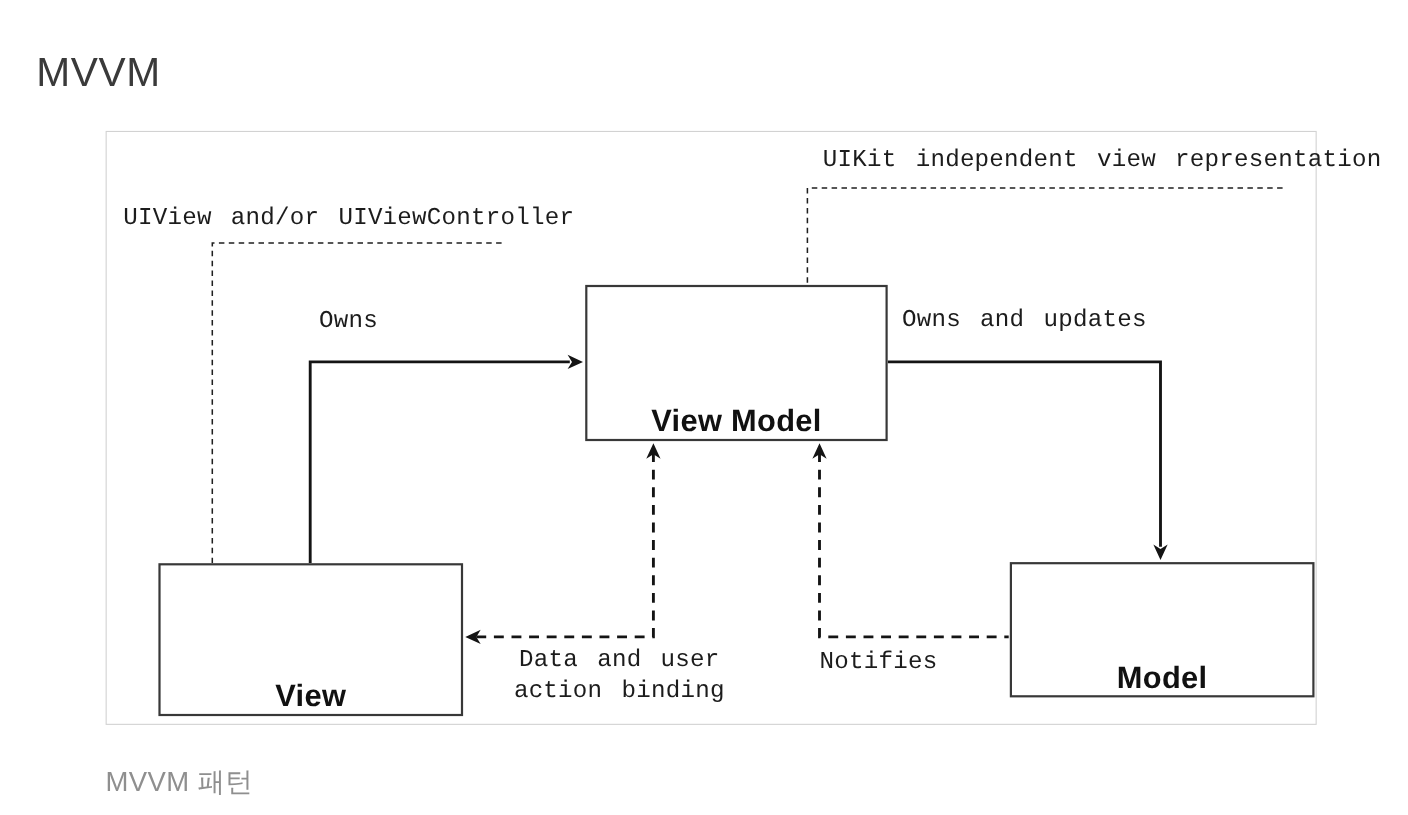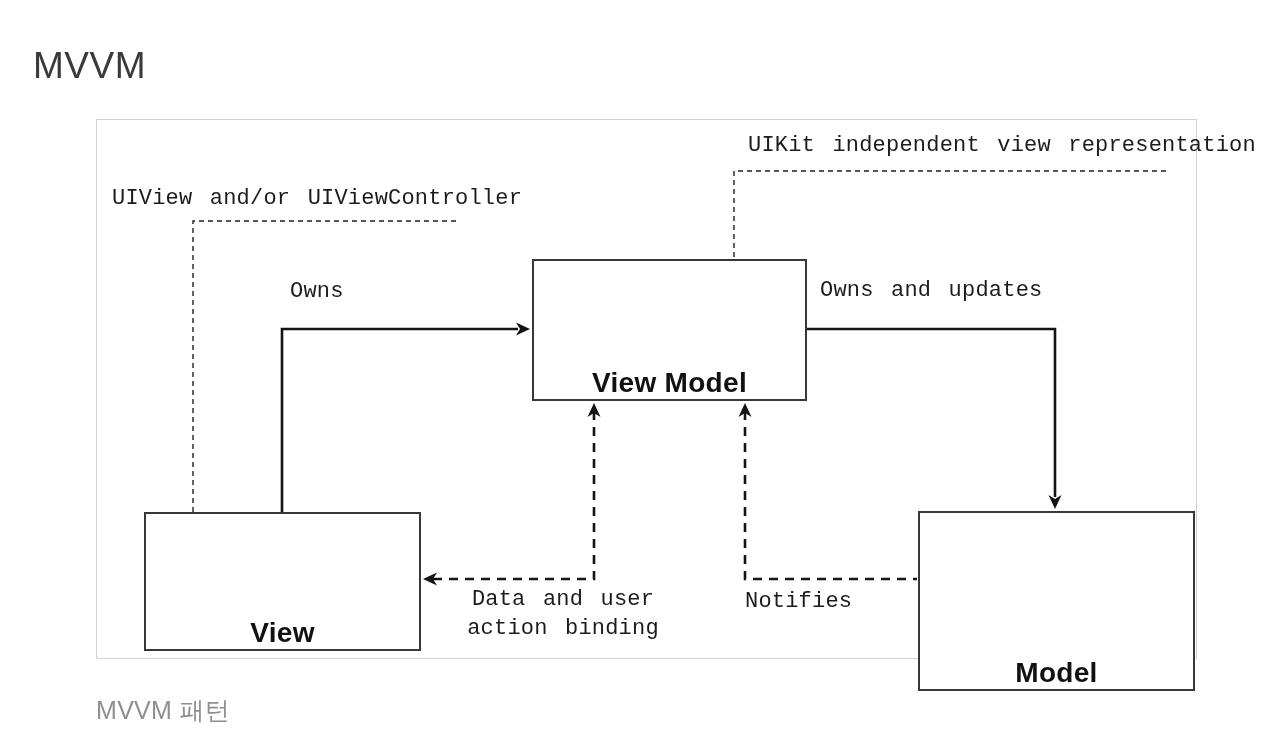--- a/index.html
+++ b/index.html
@@ -33,21 +33,21 @@
     display: flex;
     align-items: flex-end;
     justify-content: center;
     font-size: 28px;
     font-weight: bold;
     color: #111111;
     letter-spacing: 0.3px;
   }
   .node-view-model { left: 435px; top: 139px; width: 275px; height: 142px; border-width: 2.5px; }
   .node-view       { left: 47px;  top: 392px; width: 277px; height: 139px; }
-  .node-model      { left: 821px; top: 391px; width: 277px; height: 180px; }
+  .node-model      { left: 821px; top: 391px; width: 277px; height: 123px; }
   .lbl {
     position: absolute;
     font-size: 22px;
     color: #1c1c1c;
     white-space: nowrap;
     word-spacing: 4px;
     letter-spacing: 0.2px;
     font-family: Liberation Mono, monospace;
   }
   .lbl-uiview-note { left: 15px;  top: 66px; }

